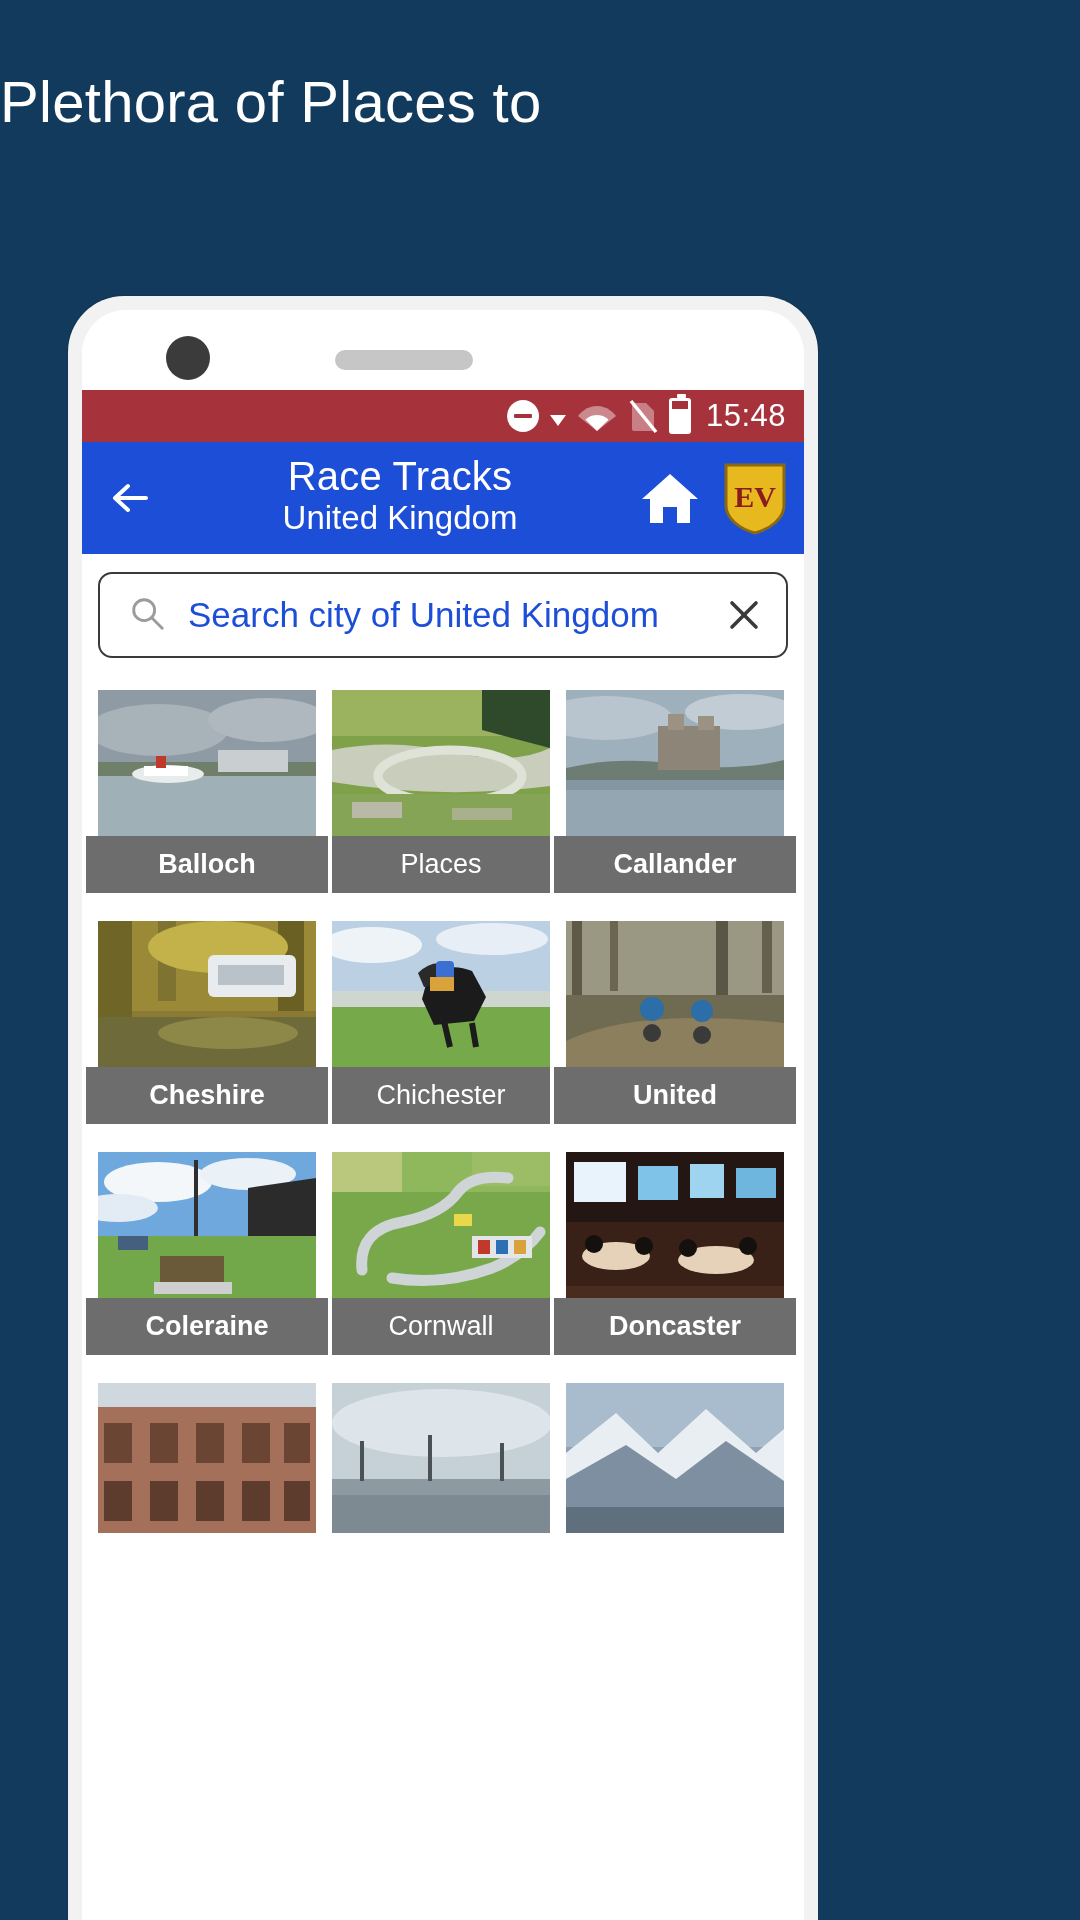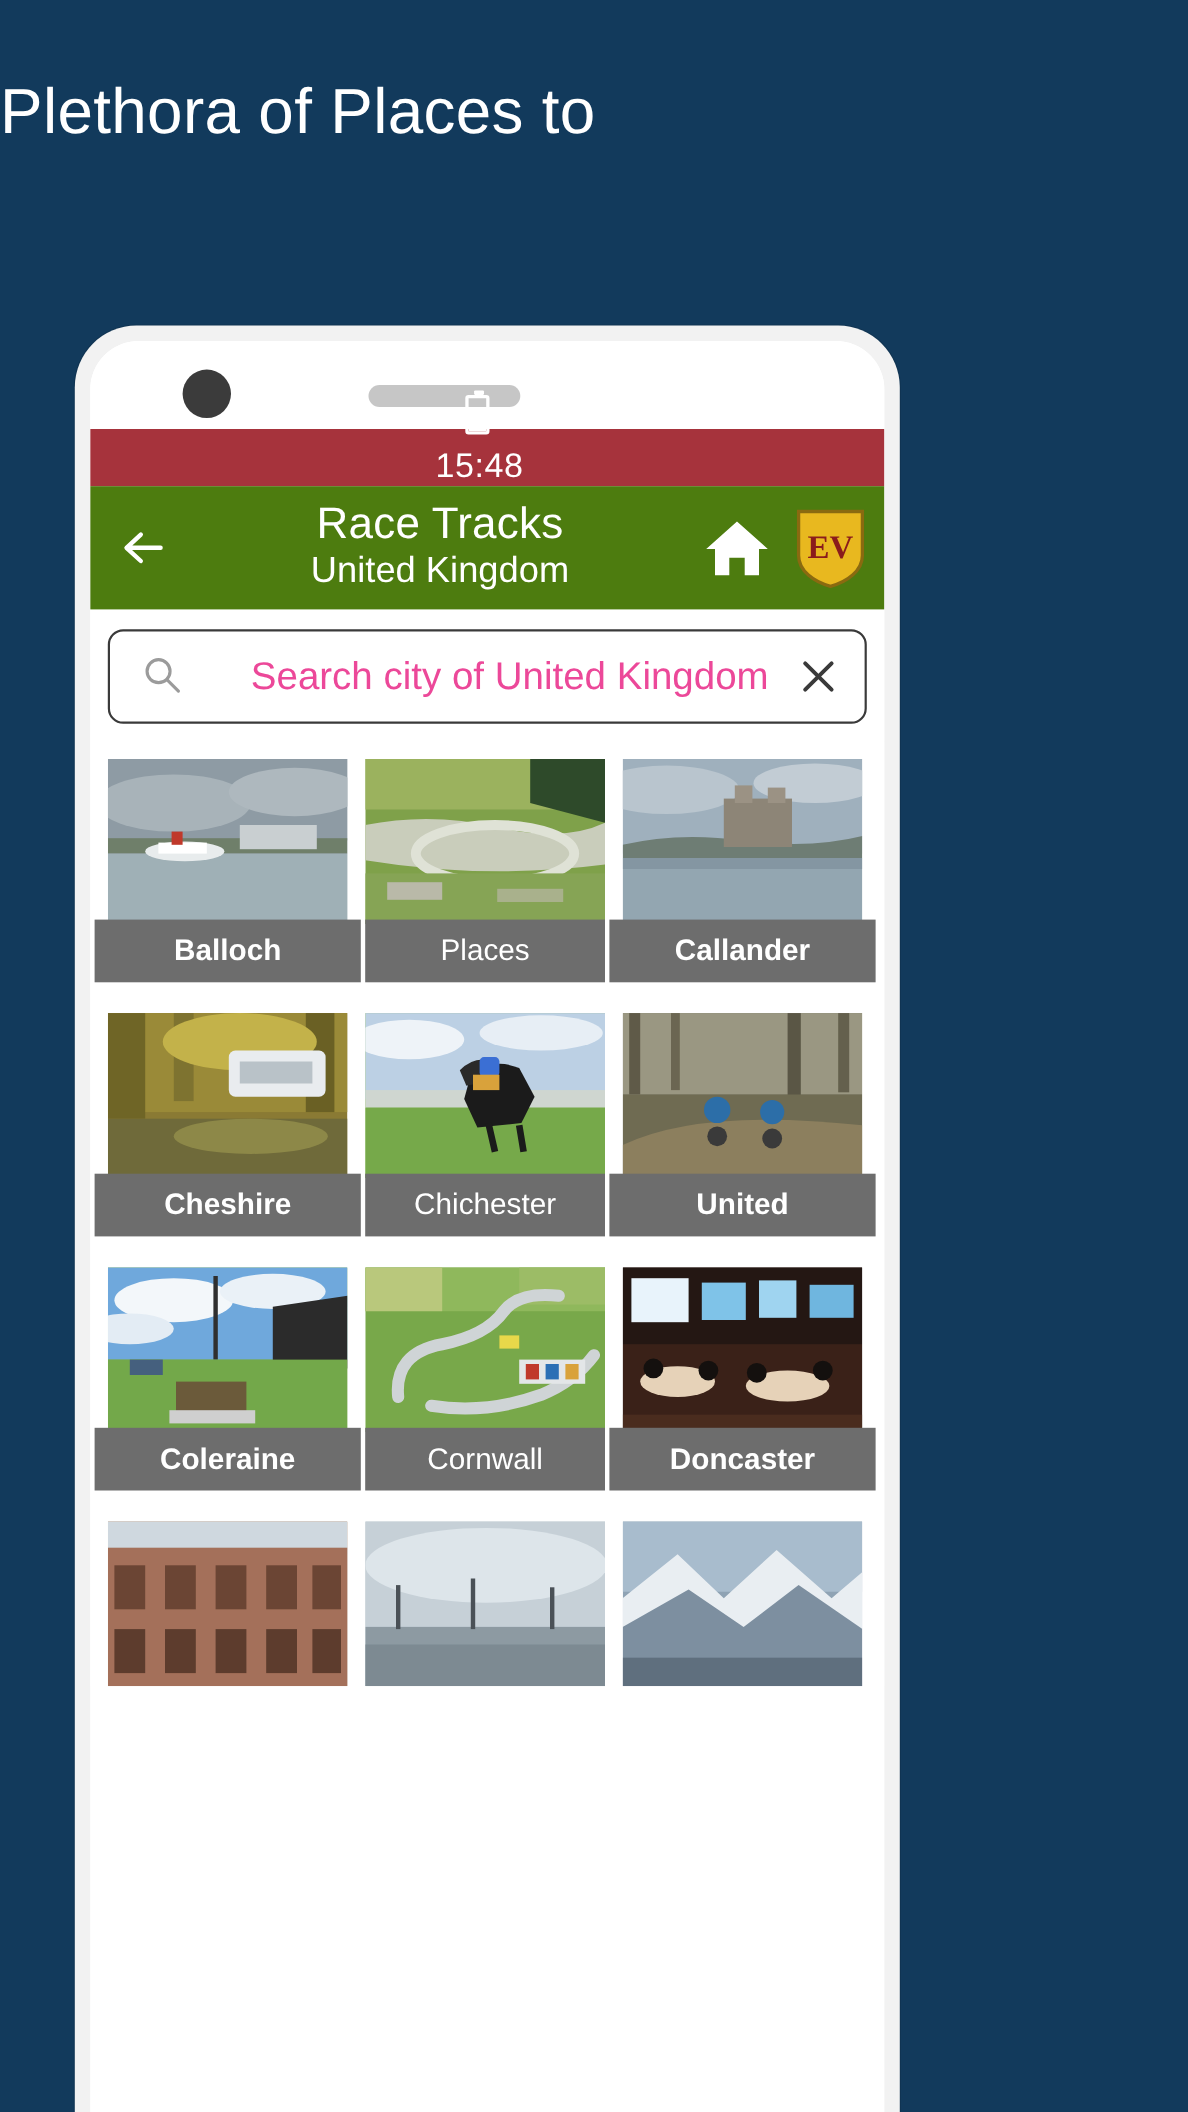--- a/index.html
+++ b/index.html
@@ -66,21 +66,20 @@
 
   
   .status-bar {
     height: 52px;
     background: #a6333c;
     display: flex;
     align-items: center;
     justify-content: flex-end;
     padding-right: 18px;
     gap: 11px;
-    flex-direction: column;
   }
   .sb-icon { display: flex; align-items: center; }
   .dnd-icon {
     width: 32px; height: 32px;
     border-radius: 50%;
     background: #ffffff;
     position: relative;
   }
   .dnd-icon::after {
     content: "";
@@ -118,21 +117,21 @@
     color: #ffffff;
     font-size: 31px;
     font-weight: 400;
     margin-left: 4px;
     letter-spacing: 0.5px;
   }
 
   
   .app-bar {
     height: 112px;
-    background: #4d7c0f;
+    background: #1d4ed8;
     display: flex;
     align-items: center;
     padding: 0 16px 0 18px;
     position: relative;
   }
   .back-arrow {
     width: 60px; height: 60px;
     display: flex; align-items: center; justify-content: center;
     flex: 0 0 auto;
   }
@@ -176,26 +175,25 @@
     border: 2px solid #3a3a3a;
     border-radius: 14px;
     display: flex;
     align-items: center;
     padding: 0 20px 0 28px;
     background: #ffffff;
   }
   .search-icon { flex: 0 0 auto; margin-right: 22px; }
   .search-placeholder {
     flex: 1 1 auto;
-    color: #ec4899;
+    color: #1d4ed8;
     font-size: 35px;
     font-weight: 400;
     white-space: nowrap;
     overflow: hidden;
-    margin-left: 40px;
   }
   .clear-icon {
     flex: 0 0 auto;
     width: 44px; height: 44px;
     display: flex; align-items: center; justify-content: center;
   }
 
   
   .grid {
     background: #ffffff;

